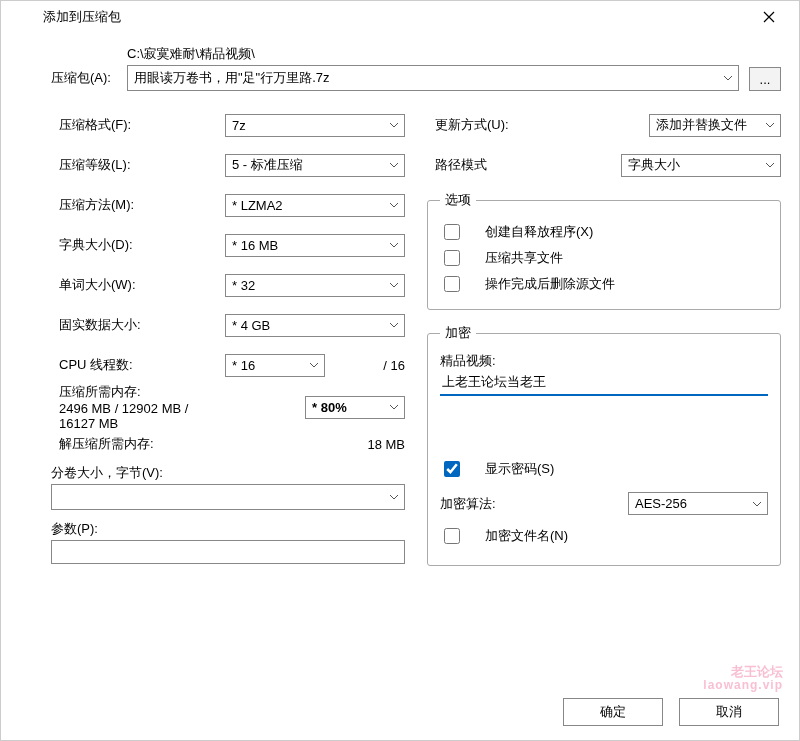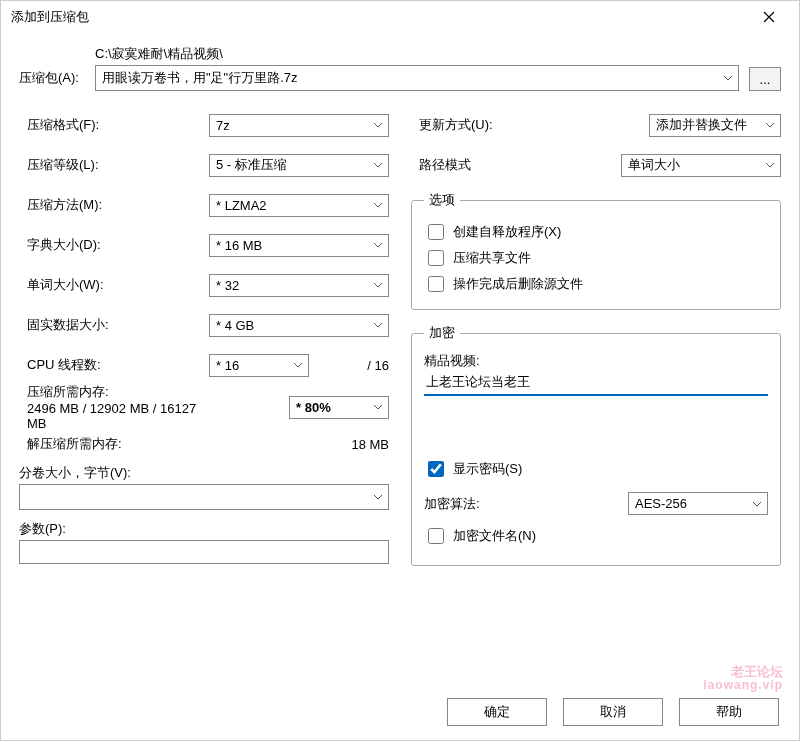--- a/index.html
+++ b/index.html
@@ -1,17 +1,17 @@
 <!DOCTYPE html>
 <html><head>
 <meta charset="utf-8">
 <style>
   * { box-sizing: border-box; font-family: "Microsoft YaHei", "Segoe UI", sans-serif; font-size: 13px; }
   body { margin: 0; padding: 0; background: #fff; color: #000; }
-  .window { width: 800px; height: 741px; background: #fff; position: relative; border: 1px solid #ccc; }
+  .window { width: 800px; height: 741px; background: #fff; position: relative; border: 1px solid #ccc; padding-left: 32px; }
   .titlebar { display: flex; align-items: center; height: 32px; padding: 0 8px 0 10px; }
   .titlebar .title { flex: 1; font-size: 13px; }
   .titlebar .close { width: 44px; height: 28px; display:flex; align-items:center; justify-content:center; cursor:pointer; }
   .body { padding: 12px 18px 0 18px; }
   .row { display:flex; align-items:center; margin-bottom: 6px; }
   .label { width: 76px; }
   .path { font-size:13px; margin-bottom:2px; }
   .input { border:1px solid #888; height:24px; padding:0 4px; background:#fff; }
   .combo { border:1px solid #888; height:23px; background:#fff; display:flex; align-items:center; padding:0 2px 0 6px; }
   .combo .v { flex:1; }
@@ -20,21 +20,21 @@
   .cols { display:flex; gap: 22px; margin-top:14px; }
   .col { flex:1; }
   .form-row { display:flex; align-items:center; height:40px;margin-left:8px; }
   .form-row .lbl { flex:1; }
   .form-row.tight { height:30px;gap:16px; }
   .sel { width:180px; }
   .sel.sm { width:100px; }
   .memrow { font-size:13px; }
   fieldset { border:1px solid #aaa; border-radius:3px; margin:6px 0 14px 0; padding:10px 12px 12px 12px; }
   legend { padding:0 5px; font-size:13px; }
-  .cb-row { display:flex; align-items:center; gap:6px; height:26px; }
+  .cb-row { display:flex; align-items:center; gap:22px; height:26px; }
   input[type=checkbox]{ width:16px; height:16px; accent-color:#0067c0; }
   .pwd-input { width:100%; border:none; border-bottom:2px solid #0067c0; height:26px; padding:0 2px; outline:none; font-size:13px; }
   .enc-row { display:flex; align-items:center; margin-top:10px; }
   .enc-row .lbl { flex:1; }
   .enc-row .sel { width:140px; }
   .footer { position:absolute; bottom:14px; right:20px; display:flex; gap:16px; }
   .btn { width:100px; height:28px; border:1px solid #888; background:#fff; display:flex; align-items:center; justify-content:center; cursor:pointer; }
   .watermark { position:absolute; right:16px; bottom:48px; color:#f6a5c0; opacity:.7; font-size:18px; font-weight:bold; pointer-events:none; text-align:right; line-height:1.1; }
   .watermark .sm { font-size:12px; letter-spacing:1px; }
   svg.chevron { width:10px; height:10px; }
@@ -196,21 +196,21 @@
               <span class="chev">
                 <svg class="chevron" viewBox="0 0 10 10">
                   <path d="M1 3 L5 7 L9 3" fill="none" stroke="#555"></path>
                 </svg>
               </span>
             </div>
         </div>
         <div class="form-row">
           <div class="lbl">路径模式</div>
           <div class="combo sel" style="width:160px;">
-              <span class="v">单词大小</span>
+              <span class="v">字典大小</span>
               <span class="chev">
                 <svg class="chevron" viewBox="0 0 10 10">
                   <path d="M1 3 L5 7 L9 3" fill="none" stroke="#555"></path>
                 </svg>
               </span>
             </div>
         </div>
 
         <fieldset>
           <legend>选项</legend>
@@ -258,15 +258,14 @@
   </div>
 
   <div class="watermark">
     <div>老王论坛</div>
     <div class="sm">laowang.vip</div>
   </div>
 
   <div class="footer">
     <div class="btn">确定</div>
     <div class="btn">取消</div>
-    <div class="btn">帮助</div>
   </div>
 </div>
 
 </body></html>

